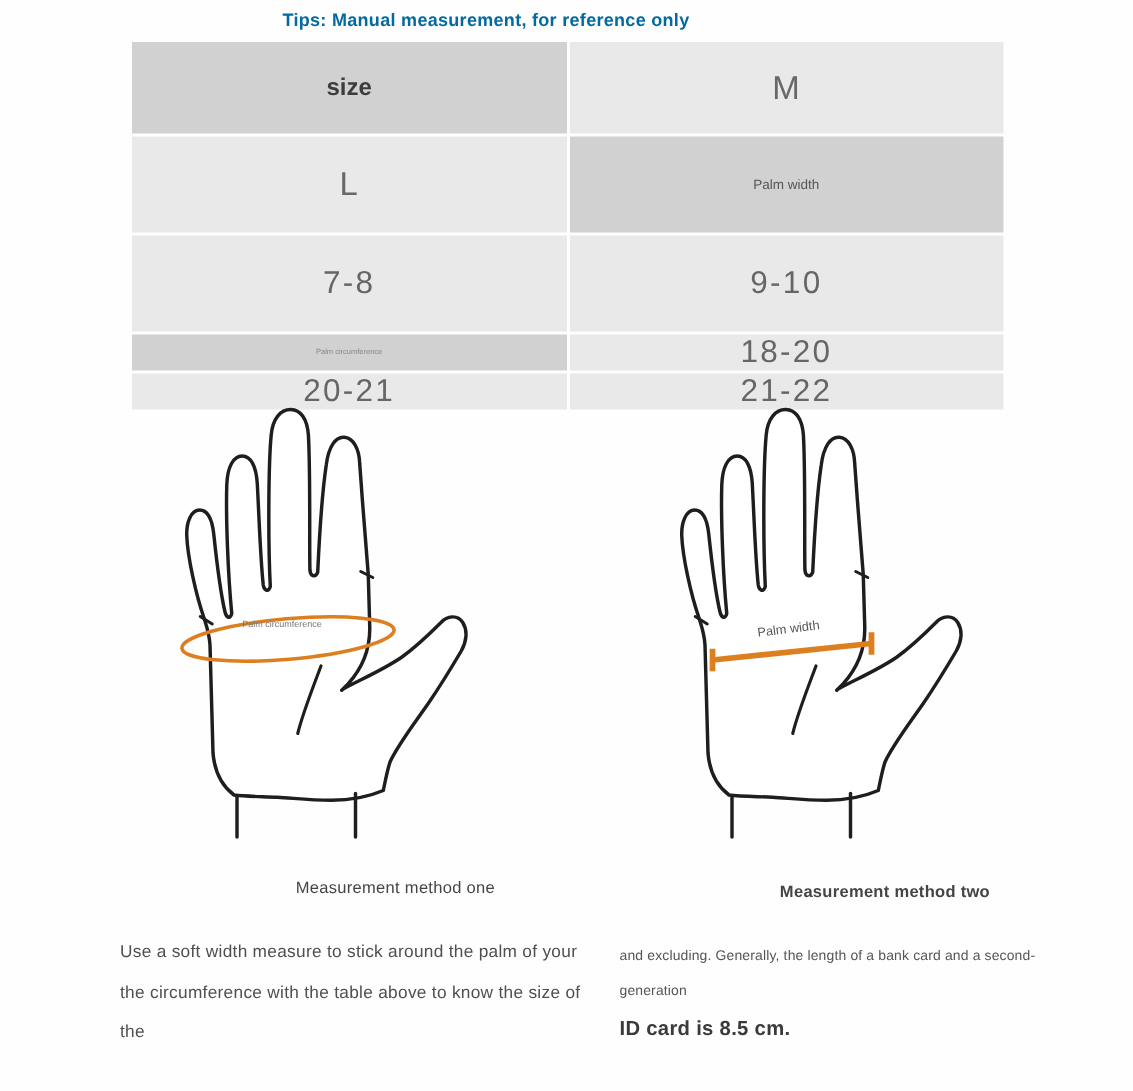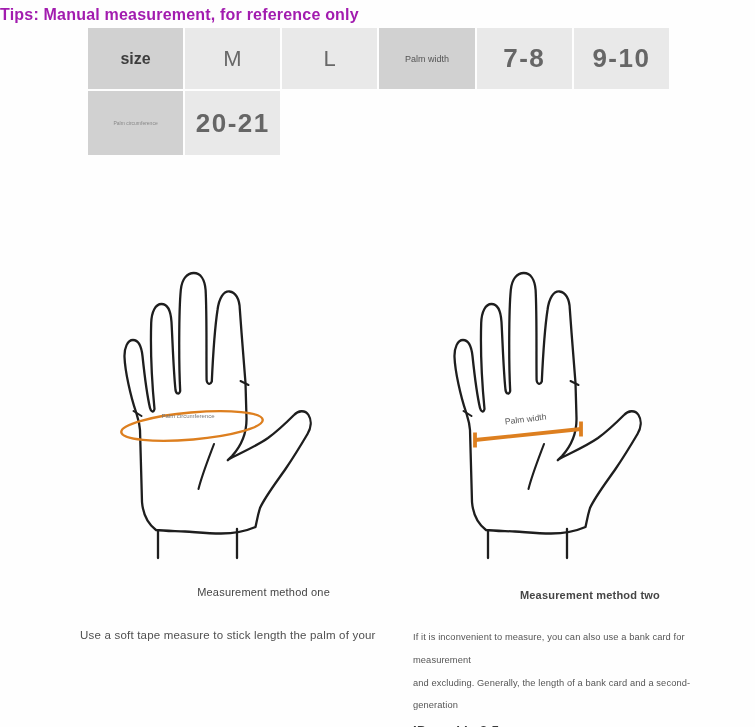--- a/index.html
+++ b/index.html
@@ -6,41 +6,41 @@
   body{
     width:755px;height:727px;
     background:#fefefe;
     position:relative;
     overflow:hidden;
     font-family:"Liberation Sans", sans-serif;
   }
   
   .tips{
     position:absolute;top:6px;left:0;width:648px;
-    text-align:left;
-    font-size:16px;font-weight:600;color:#a21caf;
+    text-align:center;
+    font-size:12px;font-weight:600;color:#0369a1;
     letter-spacing:.2px;
   }
   
   .size-table{
     position:absolute;left:88px;top:28px;width:581px;
     display:grid;
-    grid-template-columns:repeat(6,1fr);
+    grid-template-columns:repeat(2,1fr);
     grid-template-rows:61px 64px 64px;
     gap:2px;
     background:#fefefe;
   }
   .cell{
     display:flex;align-items:center;justify-content:center;
     background:#e9e9e9;
   }
   .cell.dark{background:#d1d1d1;}
   .cell .size-hdr{font-size:16px;font-weight:600;color:#3d3d3d;}
   .cell .col-hdr{font-size:22px;font-weight:300;color:#686868;letter-spacing:.5px;}
-  .cell .val{font-size:26px;font-weight:700;color:#666;letter-spacing:1.5px;}
+  .cell .val{font-size:21px;font-weight:400;color:#666;letter-spacing:1.5px;}
   .cell .row-lbl1{font-size:9px;color:#555;}
   .cell .row-lbl2{font-size:5px;color:#888;}
   
   .hand-fig{position:absolute;width:220px;height:295px;}
   .hand-fig.left{left:110px;top:268px;}
   .hand-fig.right{left:440px;top:268px;}
   
   .caption{
     position:absolute;width:220px;text-align:right;
     font-size:11px;color:#454545;letter-spacing:.2px;
@@ -87,21 +87,27 @@
     <span class="val">7-8</span>
   </div>
   <div class="cell">
     <span class="val">9-10</span>
   </div>
 
   <div class="cell dark">
     <span class="row-lbl2">Palm circumference</span>
   </div>
   <div class="cell">
+    <span class="val">18-20</span>
+  </div>
+  <div class="cell">
     <span class="val">20-21</span>
+  </div>
+  <div class="cell">
+    <span class="val">21-22</span>
   </div>
 </div>
 
 <svg width="0" height="0" style="position:absolute" aria-hidden="true">
   <defs>
     <g id="hand-shape">
       <path d="M46 262
            C38 256 33 246 32 234
            L30 162
            C29.5 154 27.5 149 26 144
@@ -156,21 +162,21 @@
   <use href="#hand-shape"></use>
   <path d="M35 172 L141 161" fill="none" stroke="#dd7f1f" stroke-width="3.8"></path>
   <path d="M35 164.5 L35 179.5 M141 153.5 L141 168.5" fill="none" stroke="#dd7f1f" stroke-width="3.8"></path>
   <text x="86" y="154" text-anchor="middle" font-size="8.5" fill="#555" transform="rotate(-7 86 154)" font-family="Liberation Sans, sans-serif">Palm width</text>
 </svg>
 
 <div class="caption one">Measurement method one</div>
 <div class="caption two">Measurement method two</div>
 
 <div class="desc-left">
-  <div>Use a soft tape measure to stick length the palm of your</div>
+  <div>Use a soft width measure to stick around the palm of your</div>
+  <div>the circumference with the table above to know the size of the</div>
 
 </div>
 
 <div class="desc-right">
-  <div>If it is inconvenient to measure, you can also use a bank card for measurement</div>
   <div>and excluding. Generally, the length of a bank card and a second-generation</div>
   <div class="emph">ID card is 8.5 cm.</div>
 </div>
 
 </body></html>

